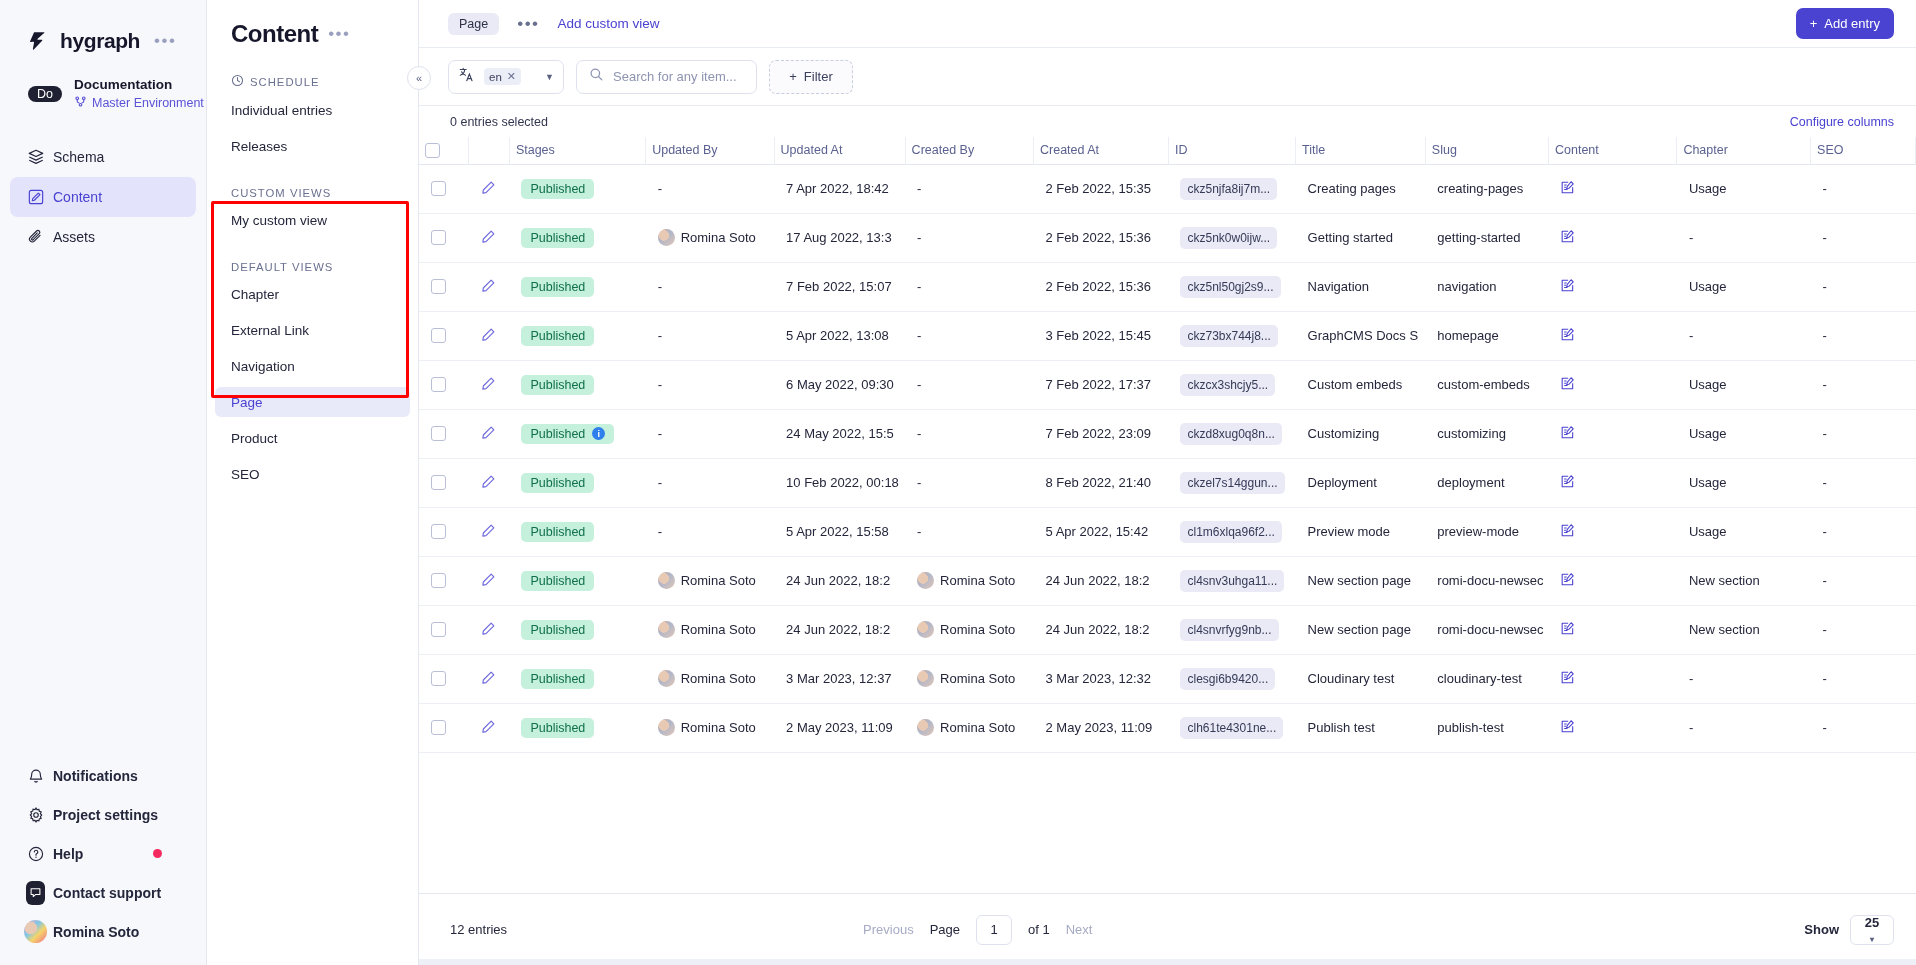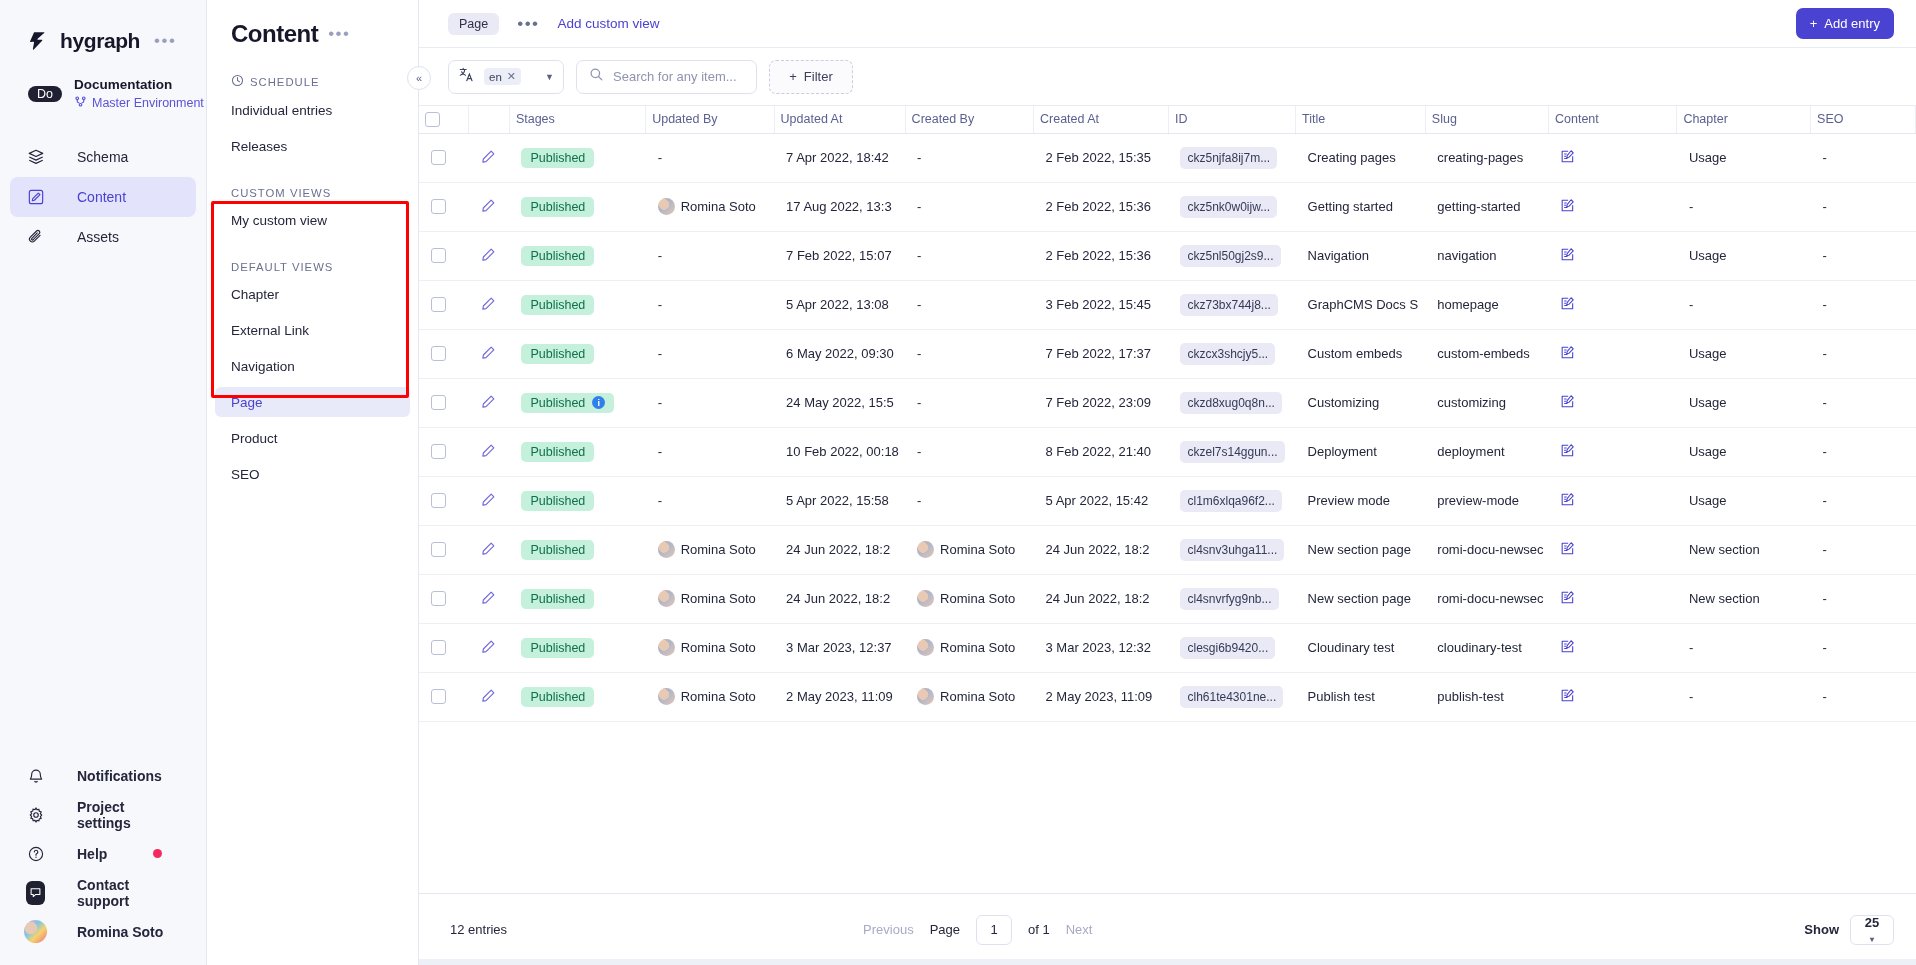--- a/index.html
+++ b/index.html
@@ -28,21 +28,21 @@
   .proj { display:flex; align-items:center; gap:12px; padding: 18px 0 0 28px; }
   .proj-badge {
     width: 34px; height: 16px; border-radius: 9px; background:#1f2132; color:#fff;
     display:flex; align-items:center; justify-content:center; font-size:12.5px; font-weight:500;
   }
   .proj-name { font-size: 13.5px; color:#16172a; line-height:1.35;font-weight:bold; }
   .proj-env { font-size: 12.5px; color:#5b53d6; display:flex; align-items:center; gap:5px; margin-top:1px;}
 
   .nav { margin-top: 26px; padding: 0 10px; }
   .nav-item {
-    display:flex; align-items:center; gap:32px;
+    display:flex; align-items:center; gap:8px;
     height: 40px; padding: 0 16px; border-radius: 8px;
     font-size: 14px; color:#24263b; cursor: pointer;
   }
   .nav-item.active { background:#e3e3fb; color:#4a42d0; font-weight:400; }
   .nav-item .ico { width:19px; height:19px; flex:0 0 19px; display:flex; align-items:center; justify-content:center;}
 
   .rail-bottom { margin-top:auto; padding: 0 10px 14px 10px; font-weight: bold; }
   .rail-bottom .nav-item { height: 39px; position: relative; }
   .dot-alert { width:9px; height:9px; border-radius:50%; background:#f5295f; position:absolute; right:34px; top:15px; }
   .support-badge { width:24px; height:24px; border-radius:6px; background:#1f2132; display:flex; align-items:center; justify-content:center;}
@@ -388,20 +388,24 @@
         </span>
         <input placeholder="Search for any item..." style="">
       </div>
 
       <div class="filter-btn">
         <span>+</span>
         <span>Filter</span>
       </div>
     </div>
 
+    <div class="selbar">
+      <span>0 entries selected</span>
+      <span class="cfg">Configure columns</span>
+    </div>
 
     <div class="tablewrap">
       <table class="grid">
         <colgroup>
           <col class="c-check">
             <col class="c-edit">
             <col class="c-stage">
             <col class="c-upby">
             <col class="c-upat">
           <col class="c-crby">

